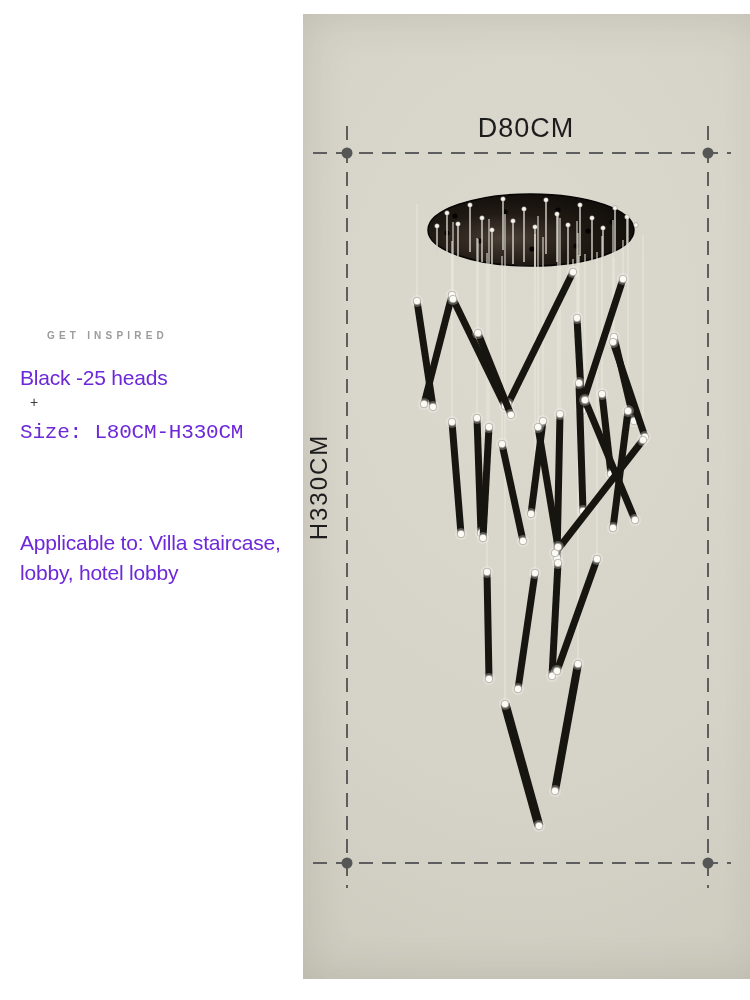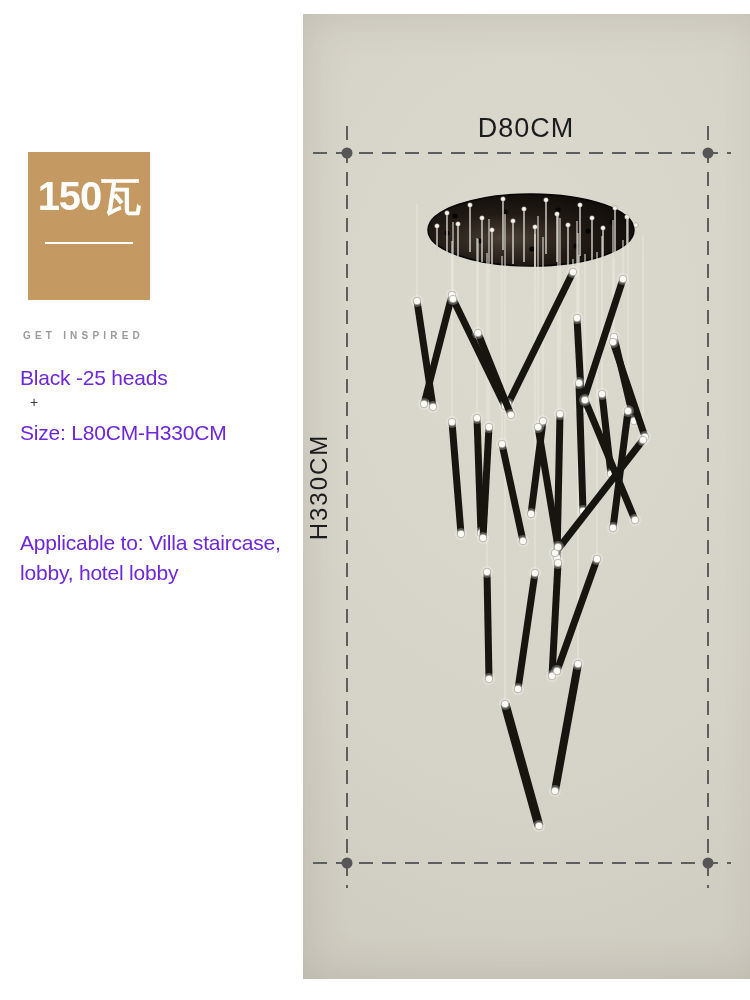--- a/index.html
+++ b/index.html
@@ -16,44 +16,40 @@
   .badge{
     position:absolute;left:28px;top:152px;width:122px;height:148px;
     background:#c49a62;
   }
   .badge-text{
     text-align:center;margin-top:22px;font-size:40px;font-weight:bold;color:#ffffff;
     letter-spacing:-1px;line-height:1.1;
   }
   .badge-line{width:88px;height:2px;background:#fdfdfb;margin:24px auto 0;}
   .tagline{
-    position:absolute;left:23px;top:330px;font-size:10px;font-weight:bold;
+    position:absolute;left:47px;top:330px;font-size:10px;font-weight:bold;
     letter-spacing:4.2px;color:#9b9b9b;white-space:nowrap;
   }
   .spec{
     position:absolute;left:20px;color:#6d28d9;font-size:21px;letter-spacing:-0.2px;
     white-space:nowrap;
   }
   .spec-heads{top:366px;}
   .spec-plus{top:394px;left:30px;font-size:14px;color:#3c3c3c;}
-  .spec-size{top:421px;}
+  .spec-size{top:421px;font-family:Liberation Mono, monospace;}
   .spec-material{top:476px;}
   .spec-app1{top:531px;}
   .spec-app2{top:561px;}
   .spec-area{top:608px;}
 </style>
 </head>
 <body>
 
 <div class="page">
 
-  <div class="badge">
-    <div class="badge-text">150瓦</div>
-    <div class="badge-line"></div>
-  </div>
 
   <div class="tagline">GET INSPIRED</div>
 
   <div class="spec spec-heads">Black -25 heads</div>
   <div class="spec spec-plus">+</div>
   <div class="spec spec-size">Size: L80CM-H330CM</div>
   <div class="spec spec-app2">lobby, hotel lobby</div>
   <div class="spec spec-app1">Applicable to: Villa staircase,</div>
 
   <div class="photo">

